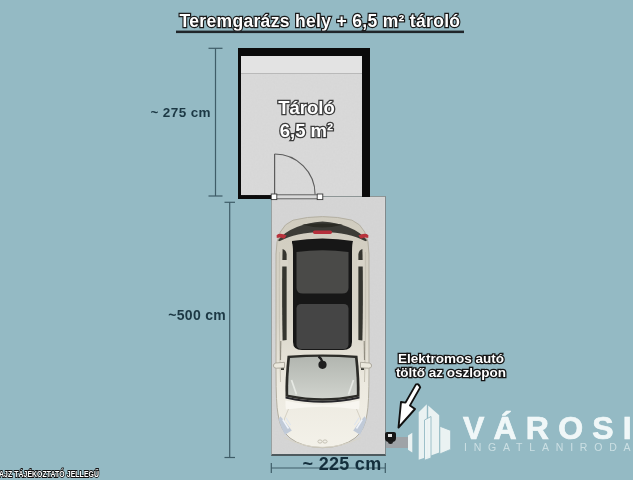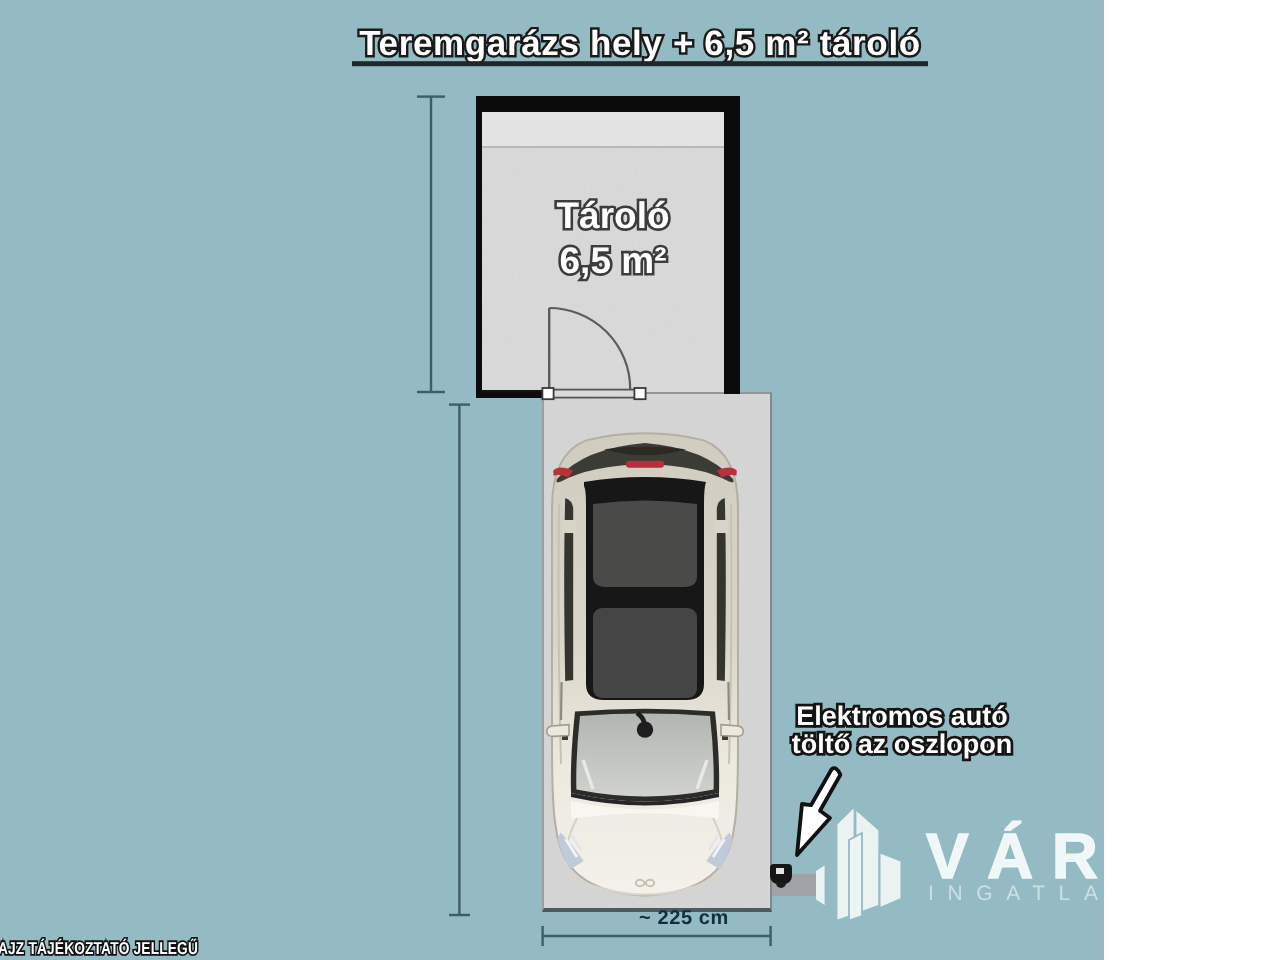--- a/index.html
+++ b/index.html
@@ -1,16 +1,16 @@
 <!DOCTYPE html>
 <html><head>
 <meta charset="utf-8">
 <style>
   html,body{margin:0;padding:0;}
-  #stage{position:relative;width:552px;height:480px;background:#94bac4;overflow:hidden;
+  #stage{position:relative;width:633px;height:480px;background:#94bac4;overflow:hidden;
     font-family:"Liberation Sans",sans-serif;}
   .abs{position:absolute;}
   svg text{font-family:"Liberation Sans",sans-serif;}
 </style>
 </head>
 <body>
 <div id="stage">
 
 <svg width="0" height="0" style="position:absolute">
   <filter id="concrete" x="0" y="0" width="100%" height="100%">
@@ -63,35 +63,37 @@
 
   <rect x="57.2" y="49" width="5.6" height="5.6" fill="#ffffff" stroke="#3a3a3a" stroke-width="0.9"></rect>
 </svg>
 
 <svg class="abs" style="left:205px;top:44px" width="24" height="158" viewBox="0 0 24 158">
   <line x1="10.5" y1="4.3" x2="10.5" y2="152" stroke="#3f5d68" stroke-width="1.2"></line>
   <line x1="3.5" y1="4.3" x2="17.5" y2="4.3" stroke="#3f5d68" stroke-width="1.2"></line>
   <line x1="3.5" y1="152" x2="17.5" y2="152" stroke="#3f5d68" stroke-width="1.2"></line>
 </svg>
 
+<div class="abs" style="left:111px;top:104.5px;width:100px;text-align:right;font-size:13.5px;font-weight:bold;color:#1c3844;letter-spacing:0.4px;">~ 275 cm</div>
 
 <svg class="abs" style="left:219px;top:198px" width="24" height="264" viewBox="0 0 24 264">
   <line x1="10.7" y1="4.3" x2="10.7" y2="259.5" stroke="#3f5d68" stroke-width="1.2"></line>
   <line x1="5.5" y1="4.3" x2="16" y2="4.3" stroke="#3f5d68" stroke-width="1.2"></line>
   <line x1="5.5" y1="259.5" x2="16" y2="259.5" stroke="#3f5d68" stroke-width="1.2"></line>
 </svg>
 
+<div class="abs" style="left:126px;top:306.5px;width:100px;text-align:right;font-size:14px;font-weight:bold;color:#1c3844;letter-spacing:0.3px;">~500 cm</div>
 
 <svg class="abs" style="left:266px;top:460px" width="126" height="16" viewBox="0 0 126 16">
   <line x1="5.3" y1="8" x2="119.3" y2="8" stroke="#3f5d68" stroke-width="1.2"></line>
   <line x1="5.3" y1="3" x2="5.3" y2="13" stroke="#3f5d68" stroke-width="1.2"></line>
   <line x1="119.3" y1="3" x2="119.3" y2="13" stroke="#3f5d68" stroke-width="1.2"></line>
 </svg>
 
-<div class="abs" style="left:292px;top:453.5px;width:100px;text-align:center;font-size:10px;font-weight:bold;color:#132e3c;letter-spacing:0.3px;">~ 225 cm</div>
+<div class="abs" style="left:292px;top:453.5px;width:100px;text-align:center;font-size:18px;font-weight:bold;color:#132e3c;letter-spacing:0.3px;">~ 225 cm</div>
 
 <svg class="abs" style="left:270px;top:212px" width="106" height="240" viewBox="0 0 106 240">
   <defs>
     <linearGradient id="bodyg" x1="0" y1="0" x2="0" y2="1">
       <stop offset="0" stop-color="#d0ccbf"></stop>
       <stop offset="0.45" stop-color="#d9d5c9"></stop>
       <stop offset="0.72" stop-color="#ece9df"></stop>
       <stop offset="1" stop-color="#f3f1e9"></stop>
     </linearGradient>
     <linearGradient id="windg" x1="0" y1="0" x2="0" y2="1">

